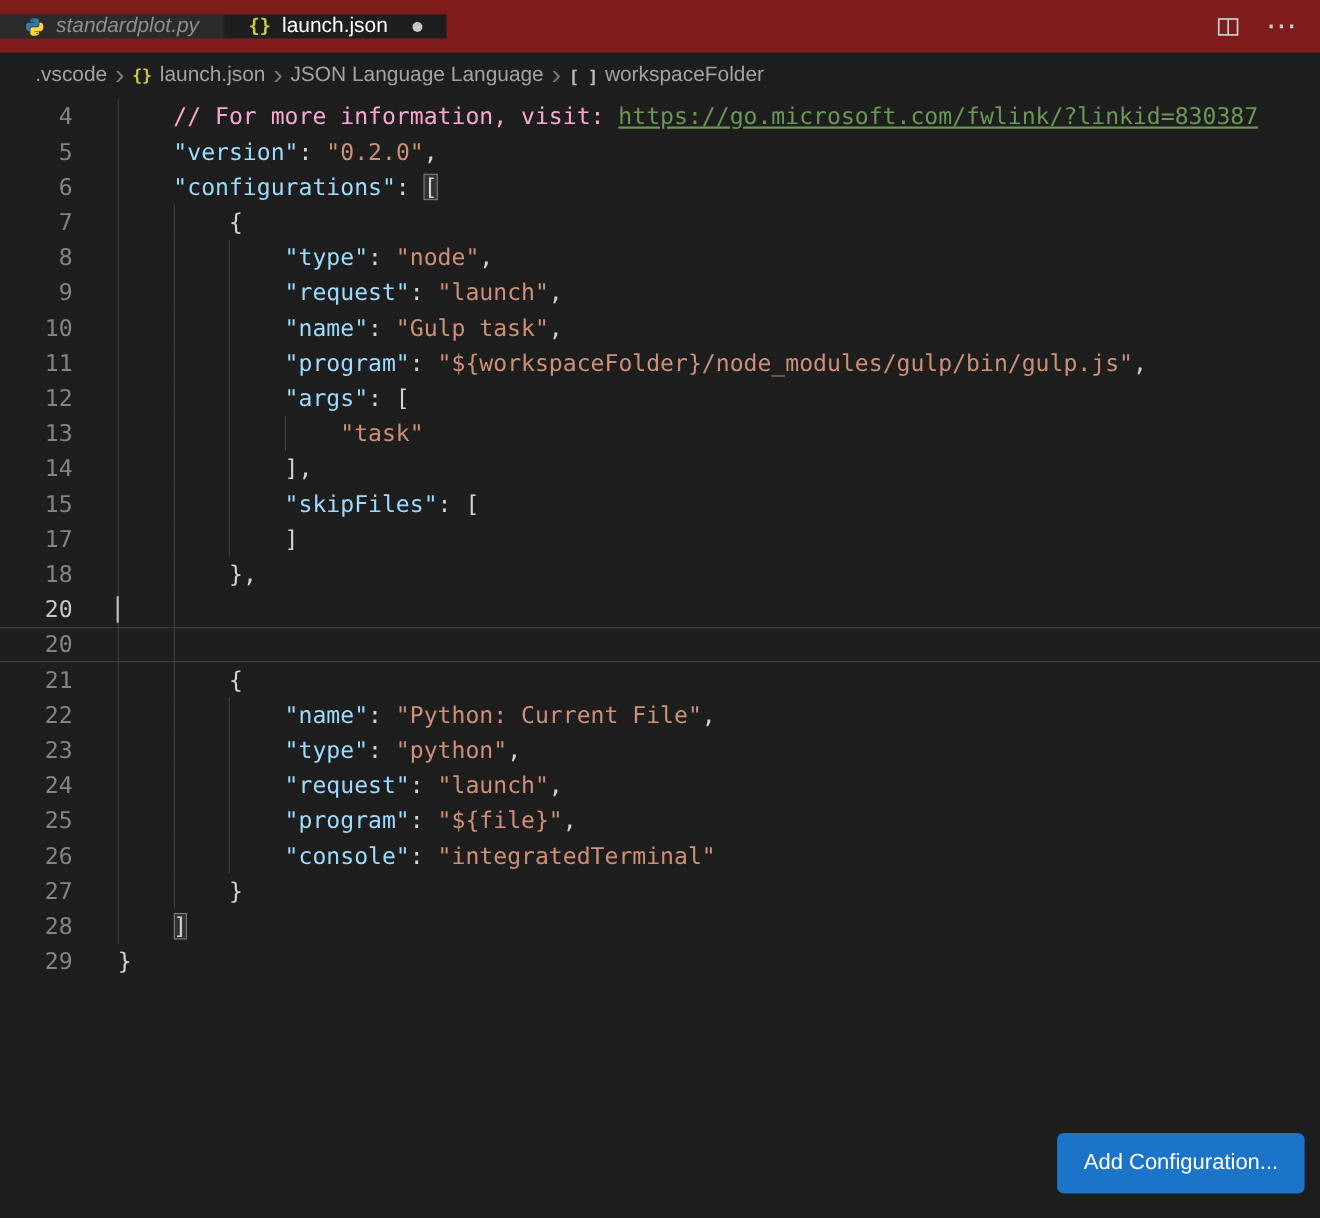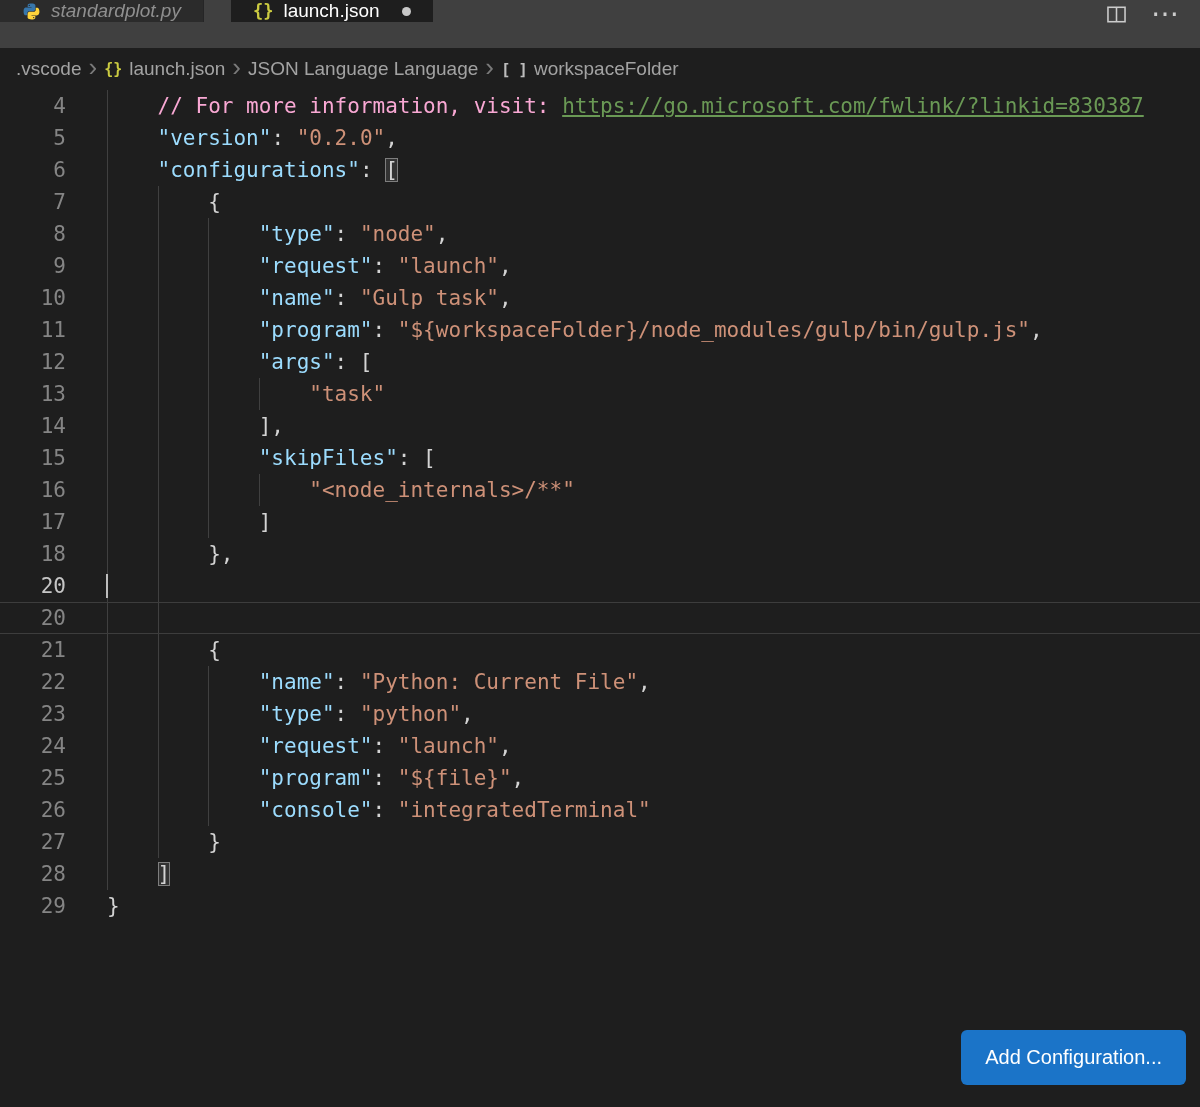--- a/index.html
+++ b/index.html
@@ -6,35 +6,35 @@
   html, body { margin: 0; padding: 0; }
   body {
     width: 1200px; height: 1107px;
     background: #1e1e1e;
     overflow: hidden;
     font-family: "Liberation Sans", sans-serif;
     position: relative;
   }
 
   
-  .tabbar { height: 48px; background: #404040; display: flex; align-items: flex-start; gap: 27px; }
+  .tabbar { height: 48px; background: #7f1d1d; display: flex; align-items: center; }
   .tab { display: flex; align-items: center; gap: 10px; padding: 0 22px; font-size: 19px; cursor: pointer; }
   .tab.inactive { background: #2b2b2b; color: #8f8f8f; border-right: 1px solid #252526; }
   .tab.inactive .tab-label { font-style: italic; }
   .tab.active { background: #1e1e1e; color: #ffffff; }
   .tab-icon { display: flex; align-items: center; }
   .mono-ic { font-family: "DejaVu Sans Mono", "Liberation Mono", monospace; font-weight: bold; }
   .json-ic { color: #cbcb41; font-size: 17px; }
   .dot { width: 9px; height: 9px; border-radius: 50%; background: #c8c8c8; margin-left: 12px; }
   .tab-actions { margin-left: auto; display: flex; align-items: center; gap: 24px; padding-right: 20px; color: #cccccc; }
   .more-ic { font-size: 28px; line-height: 1; cursor: pointer; letter-spacing: 1px; }
   .split-ic { cursor: pointer; display: flex; }
 
   
-  .breadcrumbs { height: 42px; display: flex; align-items: center; padding-left: 16px; background: #1e1e1e; color: #a3a3a3; font-size: 19px; }
+  .breadcrumbs { height: 42px; display: flex; align-items: center; padding-left: 32px; background: #1e1e1e; color: #a3a3a3; font-size: 19px; }
   .bc-item { display: flex; align-items: center; gap: 7px; cursor: pointer; white-space: nowrap; }
   .bc-sep { color: #7a7a7a; font-size: 26px; line-height: 1; margin: 0 7px; transform: translateY(-2px); }
   .arr-ic { color: #bcbcbc; font-size: 16px; letter-spacing: -1px; }
   .bc-json { font-size: 15px; }
 
   
   .editor { font-family: "DejaVu Sans Mono", "Liberation Mono", monospace; font-size: 21px; }
   .row { display: flex; height: 32px; line-height: 32px; position: relative; }
   .row.current::after { content: ""; position: absolute; inset: 0; border-top: 1px solid #3d3d3d; border-bottom: 1px solid #3d3d3d; pointer-events: none; }
   .ln { flex: 0 0 66px; text-align: right; color: #858585; user-select: none; cursor: pointer; }
@@ -147,24 +147,20 @@
       </div>
       <div class="row">
         <div class="ln">14</div>
         <div class="code"><span class="guide" style="left: calc(0ch + 41px);"></span><span class="guide" style="left: calc(4ch + 41px);"></span><span class="guide" style="left: calc(8ch + 41px);"></span><span>            </span><span class="c-pun">],</span></div>
       </div>
       <div class="row">
         <div class="ln">15</div>
         <div class="code"><span class="guide" style="left: calc(0ch + 41px);"></span><span class="guide" style="left: calc(4ch + 41px);"></span><span class="guide" style="left: calc(8ch + 41px);"></span><span>            </span><span class="c-key">"skipFiles"</span><span class="c-pun">: [</span></div>
       </div>
       <div class="row">
-        <div class="ln">16</div>
-        <div class="code"><span class="guide" style="left: calc(0ch + 41px);"></span><span class="guide" style="left: calc(4ch + 41px);"></span><span class="guide" style="left: calc(8ch + 41px);"></span><span class="guide" style="left: calc(12ch + 41px);"></span><span>                </span><span class="c-str">"&lt;node_internals&gt;/**"</span></div>
-      </div>
-      <div class="row">
         <div class="ln">17</div>
         <div class="code"><span class="guide" style="left: calc(0ch + 41px);"></span><span class="guide" style="left: calc(4ch + 41px);"></span><span class="guide" style="left: calc(8ch + 41px);"></span><span>            </span><span class="c-pun">]</span></div>
       </div>
       <div class="row">
         <div class="ln">18</div>
         <div class="code"><span class="guide" style="left: calc(0ch + 41px);"></span><span class="guide" style="left: calc(4ch + 41px);"></span><span>        </span><span class="c-pun">},</span></div>
       </div>
       <div class="row">
         <div class="ln active">20</div>
         <div class="code"><span class="guide" style="left: calc(0ch + 41px);"></span><span class="guide" style="left: calc(4ch + 41px);"></span><span class="cursor"></span></div>

